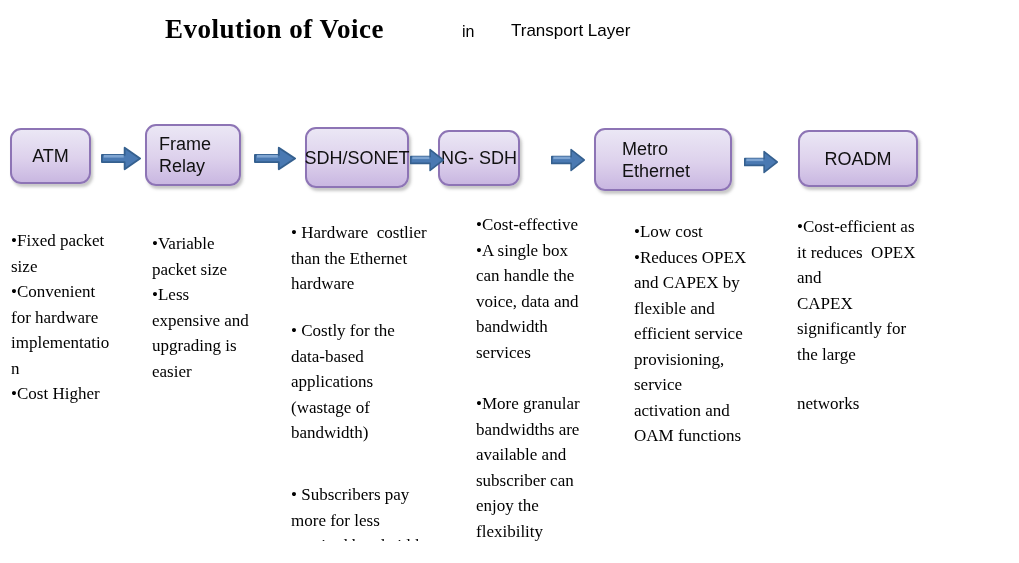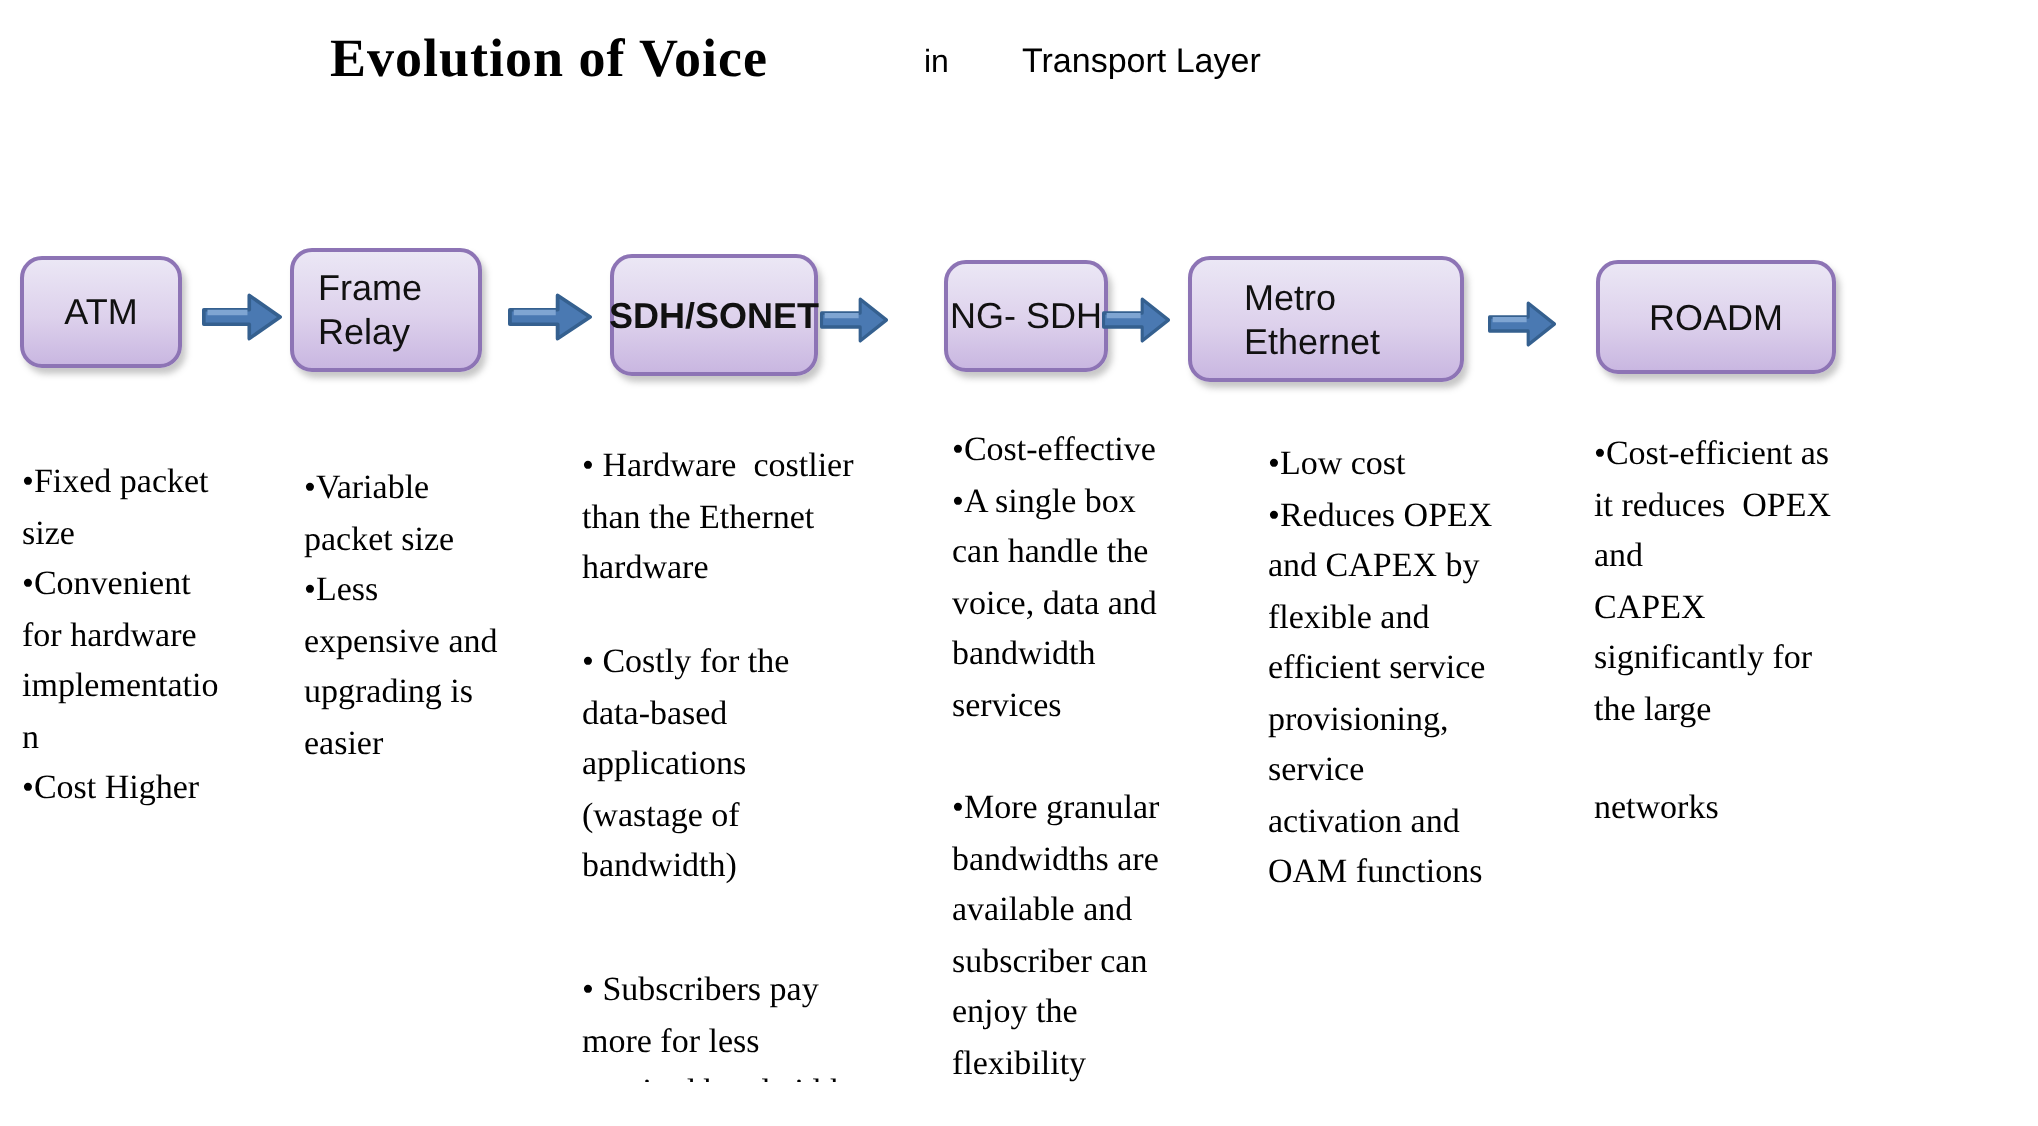--- a/index.html
+++ b/index.html
@@ -48,25 +48,25 @@
   <span class="t-sub">Transport Layer</span>
 
   <div class="node center" style="left:10px;top:128px;width:81px;height:56px;">
     <span>ATM</span>
   </div>
 
   <div class="node left" style="left:145px;top:124px;width:96px;height:62px;padding-left:12px;">
     <span>Frame Relay</span>
   </div>
 
-  <div class="node center" style="left:305px;top:127px;width:104px;height:61px;font-weight:bold;">
+  <div class="node center" style="left:305px;top:127px;width:104px;height:61px;">
     <span>SDH/SONET</span>
   </div>
 
-  <div class="node center" style="left:472px;top:130px;width:82px;height:56px;">
+  <div class="node center" style="left:438px;top:130px;width:82px;height:56px;">
     <span>NG- SDH</span>
   </div>
 
   <div class="node left" style="left:594px;top:128px;width:138px;height:63px;padding-left:26px;">
     <span>Metro Ethernet</span>
   </div>
 
   <div class="node center" style="left:798px;top:130px;width:120px;height:57px;">
     <span>ROADM</span>
   </div>

